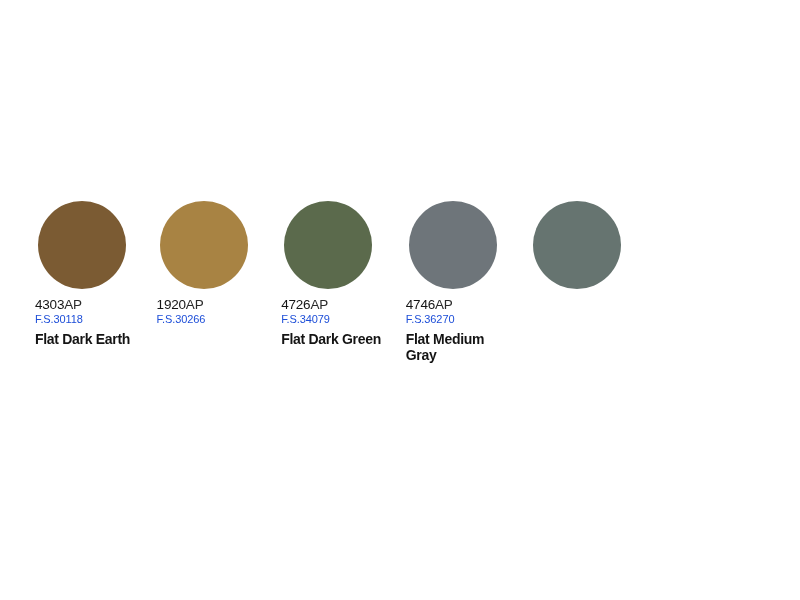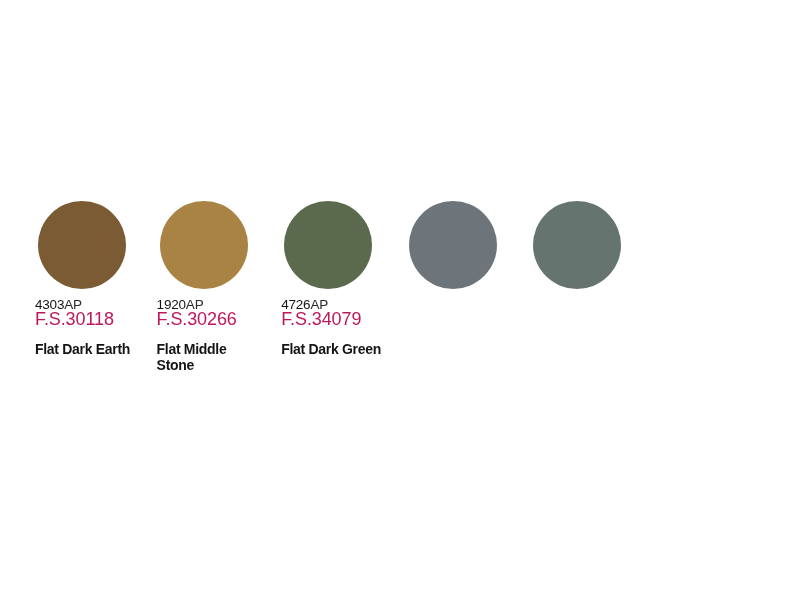--- a/index.html
+++ b/index.html
@@ -60,29 +60,29 @@
     letter-spacing: -0.2px;
   }
   .code-num {
     font-weight: 400;
   }
   .code-suffix {
     font-weight: 400;
     color: #2a2a2a;
   }
   .fs-line {
-    font-size: 18px;
+    font-size: 11px;
     line-height: 15px;
-    color: #be185d;
+    color: #1d4ed8;
     font-weight: 400;
     white-space: nowrap;
     letter-spacing: -0.1px;
   }
   .name-line {
-    margin-top: 14px;
+    margin-top: 4px;
     font-size: 14px;
     line-height: 16px;
     font-weight: 700;
     color: #141414;
     letter-spacing: -0.3px;
     max-width: 104px;
     word-spacing: 0px;
   }
 </style>
 </head>
@@ -98,36 +98,40 @@
         <div class="fs-line">F.S.30118</div>
         <div class="name-line">Flat Dark Earth</div>
       </div>
     </div>
 
     <div class="swatch">
       <span class="dot" style="background-color: rgb(168, 131, 67);"></span>
       <div class="caption">
         <div class="code-line"><span class="code-num">1920</span><span class="code-suffix">AP</span></div>
         <div class="fs-line">F.S.30266</div>
-        <div class="name-line">Flat Middle Stone</div>
       </div>
     </div>
 
 
     <div class="swatch">
       <span class="dot" style="background-color: rgb(91, 106, 76);"></span>
       <div class="caption">
         <div class="code-line"><span class="code-num">4726</span><span class="code-suffix">AP</span></div>
         <div class="fs-line">F.S.34079</div>
         <div class="name-line">Flat Dark Green</div>
       </div>
     </div>
 
     <div class="swatch">
       <span class="dot" style="background-color: rgb(110, 117, 122);"></span>
+      <div class="caption">
+        <div class="code-line"><span class="code-num">4746</span><span class="code-suffix">AP</span></div>
+        <div class="fs-line">F.S.36270</div>
+        <div class="name-line">Flat Medium Gray</div>
+      </div>
     </div>
 
     <div class="swatch">
       <span class="dot" style="background-color: rgb(102, 116, 112);"></span>
     </div>
 
   </div>
 </div>
 
 </body></html>

